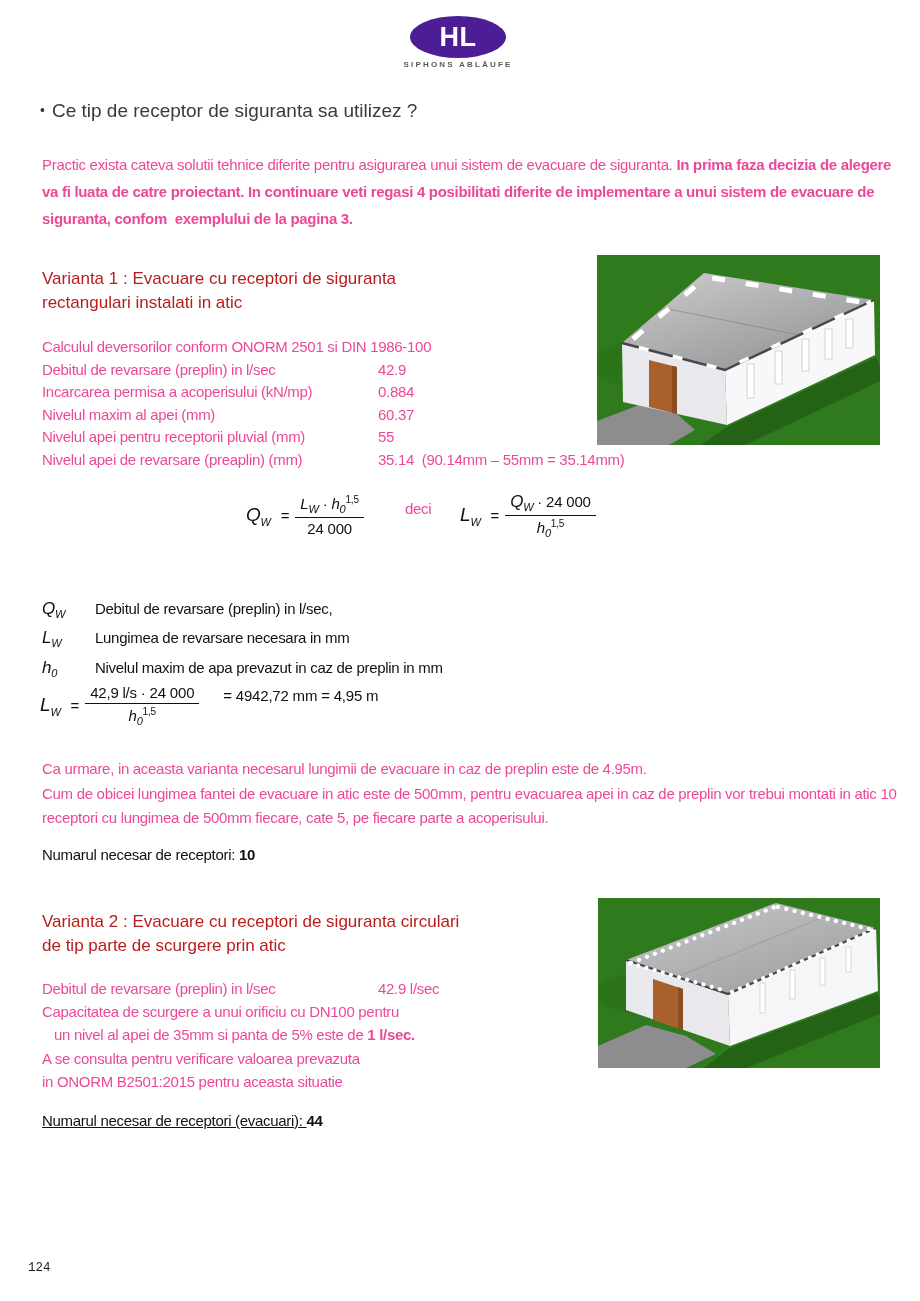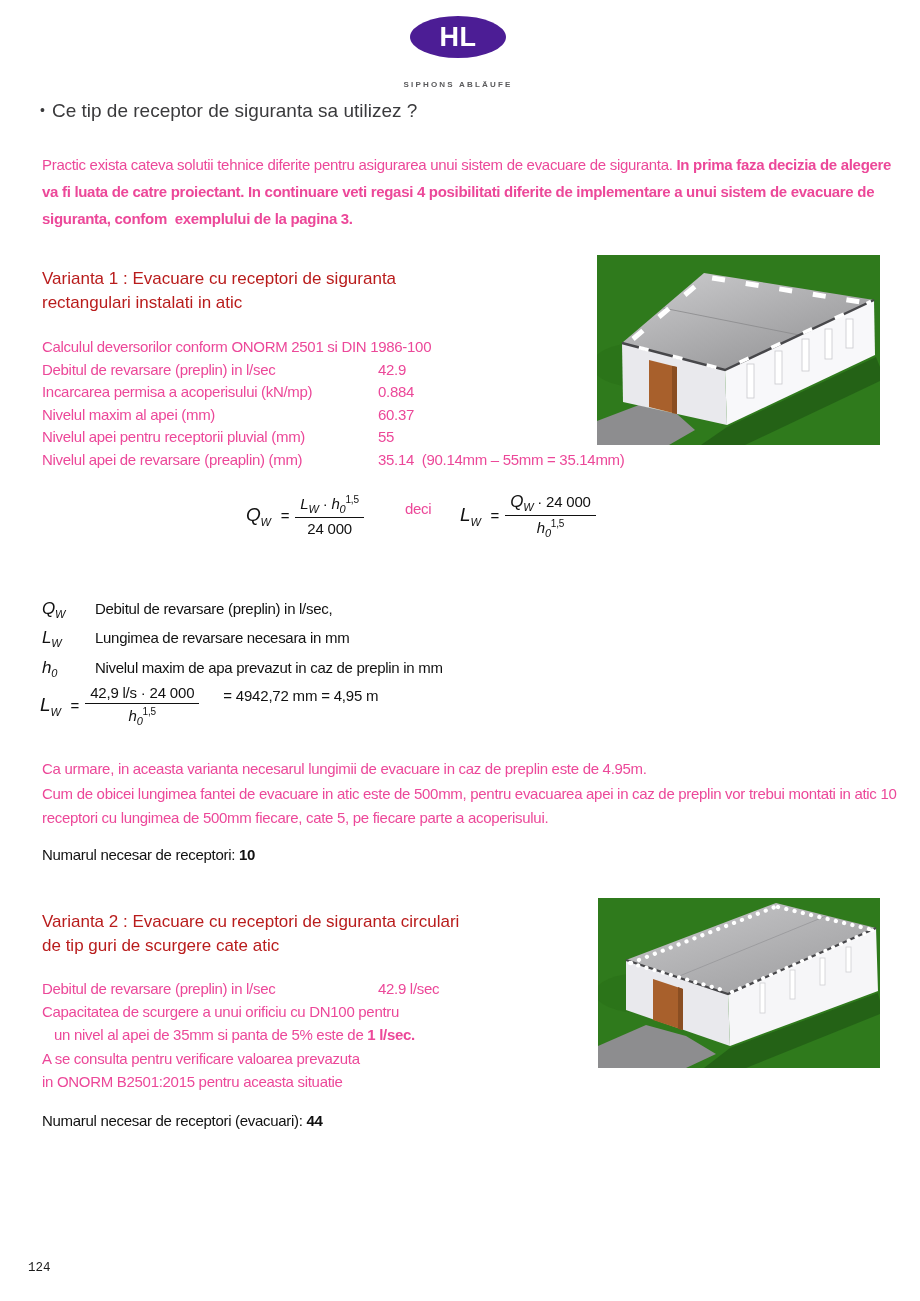--- a/index.html
+++ b/index.html
@@ -5,21 +5,21 @@
   html,body{margin:0;padding:0;background:#e8e8e8;}
   .page{position:relative;width:920px;height:1301px;background:#ffffff;margin:0 auto;
         font-family:"Liberation Sans",sans-serif;color:#111;overflow:hidden;}
   .abs{position:absolute;}
 
   
   .logo{left:382px;top:16px;width:152px;text-align:center;}
   .logo-ellipse{width:96px;height:42px;border-radius:50%;background:#4c1d95;margin:0 auto;
                 display:flex;align-items:center;justify-content:center;}
   .logo-monogram{color:#fff;font-weight:bold;font-size:27px;letter-spacing:0.5px;line-height:1;}
-  .logo-subtitle{margin-top:22px;font-size:8px;letter-spacing:2.2px;color:#5a5a5c;font-weight:bold;}
+  .logo-subtitle{margin-top:2px;font-size:8px;letter-spacing:2.2px;color:#5a5a5c;font-weight:bold;}
 
   
   .page-title{left:40px;top:100px;font-size:19px;color:#3a3a3c;}
   .page-title .bullet{font-size:14px;vertical-align:2px;margin-right:7px;}
   .v-heading{font-size:17px;line-height:23.5px;color:#b91c1c;}
 
   
   .body-text{font-size:15px;letter-spacing:-0.3px;color:#ec4899;}
   .intro{left:42px;top:151px;width:850px;line-height:27px;white-space:pre-wrap;}
   b,.bold{font-weight:bold;}
@@ -178,21 +178,21 @@
     <div>Ca urmare, in aceasta varianta necesarul lungimii de evacuare in caz de preplin este de 4.95m.</div>
     <div>Cum de obicei lungimea fantei de evacuare in atic este de 500mm, pentru evacuarea apei in caz de preplin vor trebui montati in atic 10 receptori cu lungimea de 500mm fiecare, cate 5, pe fiecare parte a acoperisului.</div>
   </div>
 
   <div class="abs receptors-line" style="left:42px;top:846px;">
     <span style="white-space:pre;">Numarul necesar de receptori: </span><b>10</b>
   </div>
 
   <div class="abs v-heading" style="left:42px;top:910px;">
     <div>Varianta 2 : Evacuare cu receptori de siguranta circulari</div>
-    <div>de tip guri de scurgere cate atic</div>
+    <div>de tip parte de scurgere prin atic</div>
   </div>
 
   <div class="abs body-text v2-block">
     <div class="spec-row">
       <span class="spec-label">Debitul de revarsare (preplin) in l/sec</span>
       <span class="spec-value">42.9 l/sec</span>
     </div>
     <div>Capacitatea de scurgere a unui orificiu cu DN100 pentru</div>
     <div><span style="white-space:pre;margin-left:12px;">un nivel al apei de 35mm si panta de 5% este de </span><b>1 l/sec.</b></div>
     <div>A se consulta pentru verificare valoarea prevazuta</div>
@@ -222,18 +222,18 @@
         <rect x="222" y="60" width="5" height="27" fill="#ffffff" stroke="#cfcfd3" stroke-width="0.8"></rect>
         <rect x="248" y="49" width="5" height="25" fill="#ffffff" stroke="#cfcfd3" stroke-width="0.8"></rect>
       </g>
       <polygon points="55,81 85,91 85,132 55,122" fill="#a8602c"></polygon>
       <polygon points="80,89 85,91 85,132 80,131" fill="#8a4e22"></polygon>
       <path d="M33,65 L177,9 M180,9 L275,32 M134,94 L275,32 M32,65 L128,93" stroke="#ffffff" stroke-width="4.2" fill="none" stroke-dasharray="0.1 8.4" stroke-linecap="round"></path>
     </svg>
   </div>
 
   <div class="abs receptors-line" style="left:42px;top:1112px;">
-    <span style="white-space:pre;">Numarul necesar de receptori (evacuari): </span><b>44</b>
+    <span style="white-space:pre;text-decoration:underline;">Numarul necesar de receptori (evacuari): </span><b>44</b>
   </div>
 
   <div class="abs page-number">124</div>
 
 </div>
 
 </body></html>

